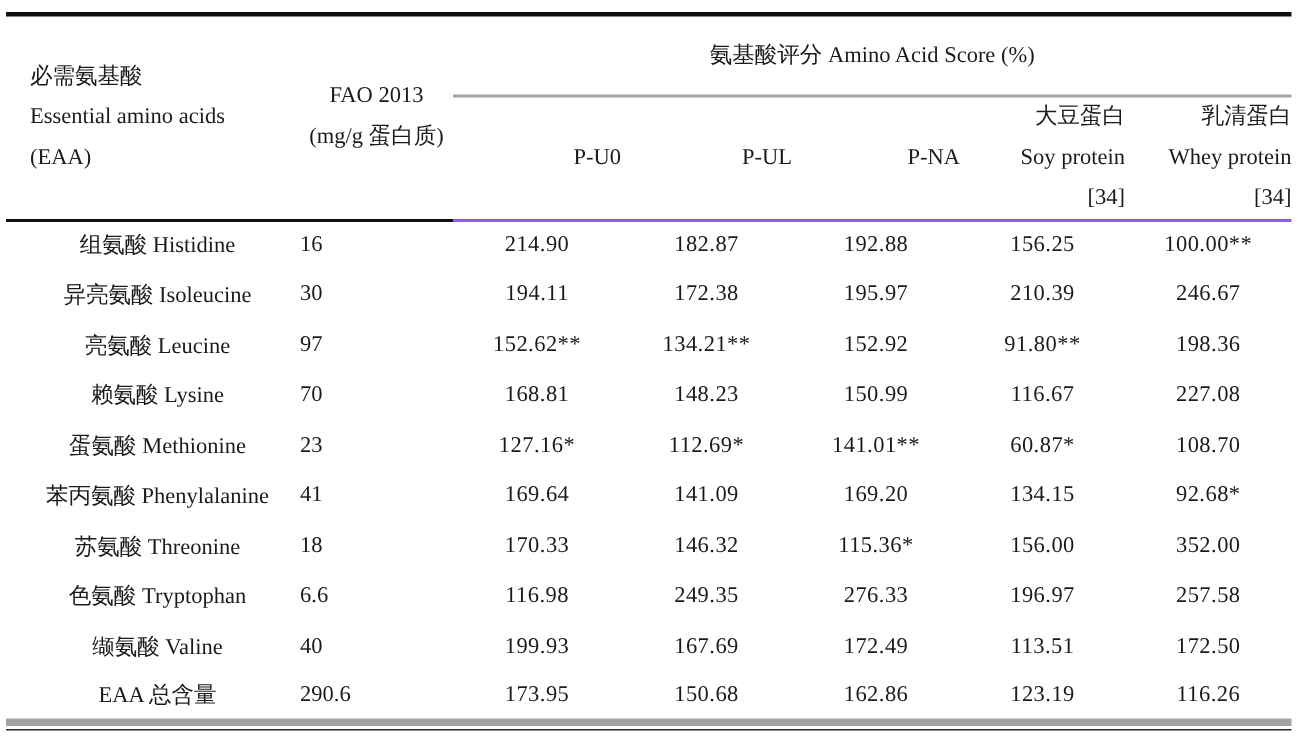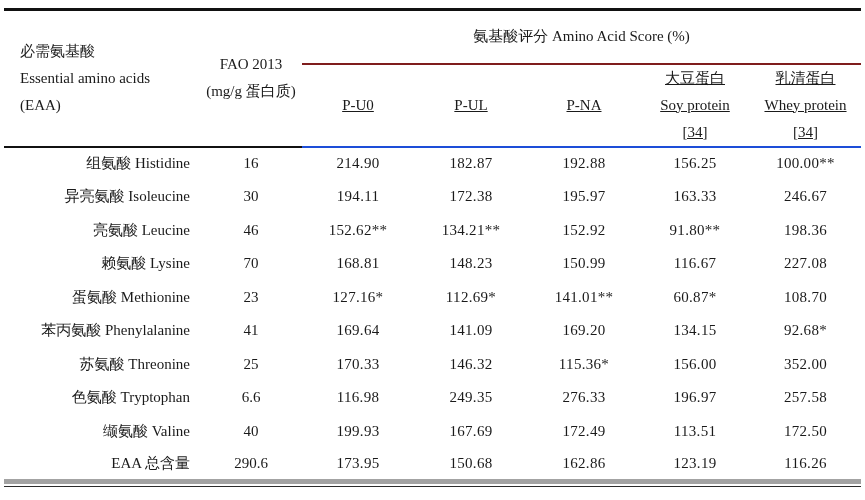--- a/index.html
+++ b/index.html
@@ -13,27 +13,27 @@
     width: 857px; margin: 8px 4px 0 4px;
     border-top: 3px solid #111;
     font-size: 15px;
   }
   th, td { font-weight: normal; padding: 0; vertical-align: middle; }
   thead tr.h1 { height: 54px; }
   thead tr.h2 { height: 82px; }
   th.c1 { text-align: left; padding-left: 16px; }
   th.c2 { text-align: center; padding-left: 10px; }
   th.c1 div, th.c2 div, th.stack div { line-height: 27px; }
-  th.group { text-align: center; border-bottom: 2px solid #7f1d1d; }
-  thead tr.h2 th { border-bottom: 2px solid #1d4ed8; text-align: center; text-decoration: underline; }
+  th.group { text-align: center; border-bottom: 2px solid #a3a3a3; }
+  thead tr.h2 th { border-bottom: 2px solid #8b5cf6; text-align: right; }
   thead th[rowspan] { border-bottom: 2px solid #111; }
   tbody tr { height: 33.5px; }
   tbody td { text-align: center; letter-spacing: 0.3px; }
-  tbody td.name { text-align: right; padding-left: 16px; letter-spacing: 0; }
-  tbody td.fao { text-align: center; padding-left: 10px; letter-spacing: 0; margin-top: 48px; }
+  tbody td.name { text-align: center; padding-left: 16px; letter-spacing: 0; }
+  tbody td.fao { text-align: left; padding-left: 10px; letter-spacing: 0; margin-top: 48px; }
   tbody tr:last-child td { border-bottom: 5px solid #a3a3a3; }
   .bottom-thin { margin: 2px 4px 0 4px; height: 1px; background: #2b2b2b; }
 </style>
 </head>
 <body>
 
 <div class="page">
   <table class="aatable">
     <colgroup>
       <col style="width:186px">
@@ -82,26 +82,26 @@
         <td>192.88</td>
         <td>156.25</td>
         <td>100.00**</td>
       </tr>
       <tr>
         <td class="name">异亮氨酸 Isoleucine</td>
         <td class="fao">30</td>
         <td>194.11</td>
         <td>172.38</td>
         <td>195.97</td>
-        <td>163.33</td>
+        <td>210.39</td>
         <td>246.67</td>
       </tr>
       <tr>
         <td class="name">亮氨酸 Leucine</td>
-        <td class="fao">46</td>
+        <td class="fao">97</td>
         <td>152.62**</td>
         <td>134.21**</td>
         <td>152.92</td>
         <td>91.80**</td>
         <td>198.36</td>
       </tr>
       <tr>
         <td class="name">赖氨酸 Lysine</td>
         <td class="fao">70</td>
         <td>168.81</td>
@@ -123,21 +123,21 @@
         <td class="name">苯丙氨酸 Phenylalanine</td>
         <td class="fao">41</td>
         <td>169.64</td>
         <td>141.09</td>
         <td>169.20</td>
         <td>134.15</td>
         <td>92.68*</td>
       </tr>
       <tr>
         <td class="name">苏氨酸 Threonine</td>
-        <td class="fao">25</td>
+        <td class="fao">18</td>
         <td>170.33</td>
         <td>146.32</td>
         <td>115.36*</td>
         <td>156.00</td>
         <td>352.00</td>
       </tr>
       <tr>
         <td class="name">色氨酸 Tryptophan</td>
         <td class="fao">6.6</td>
         <td>116.98</td>

